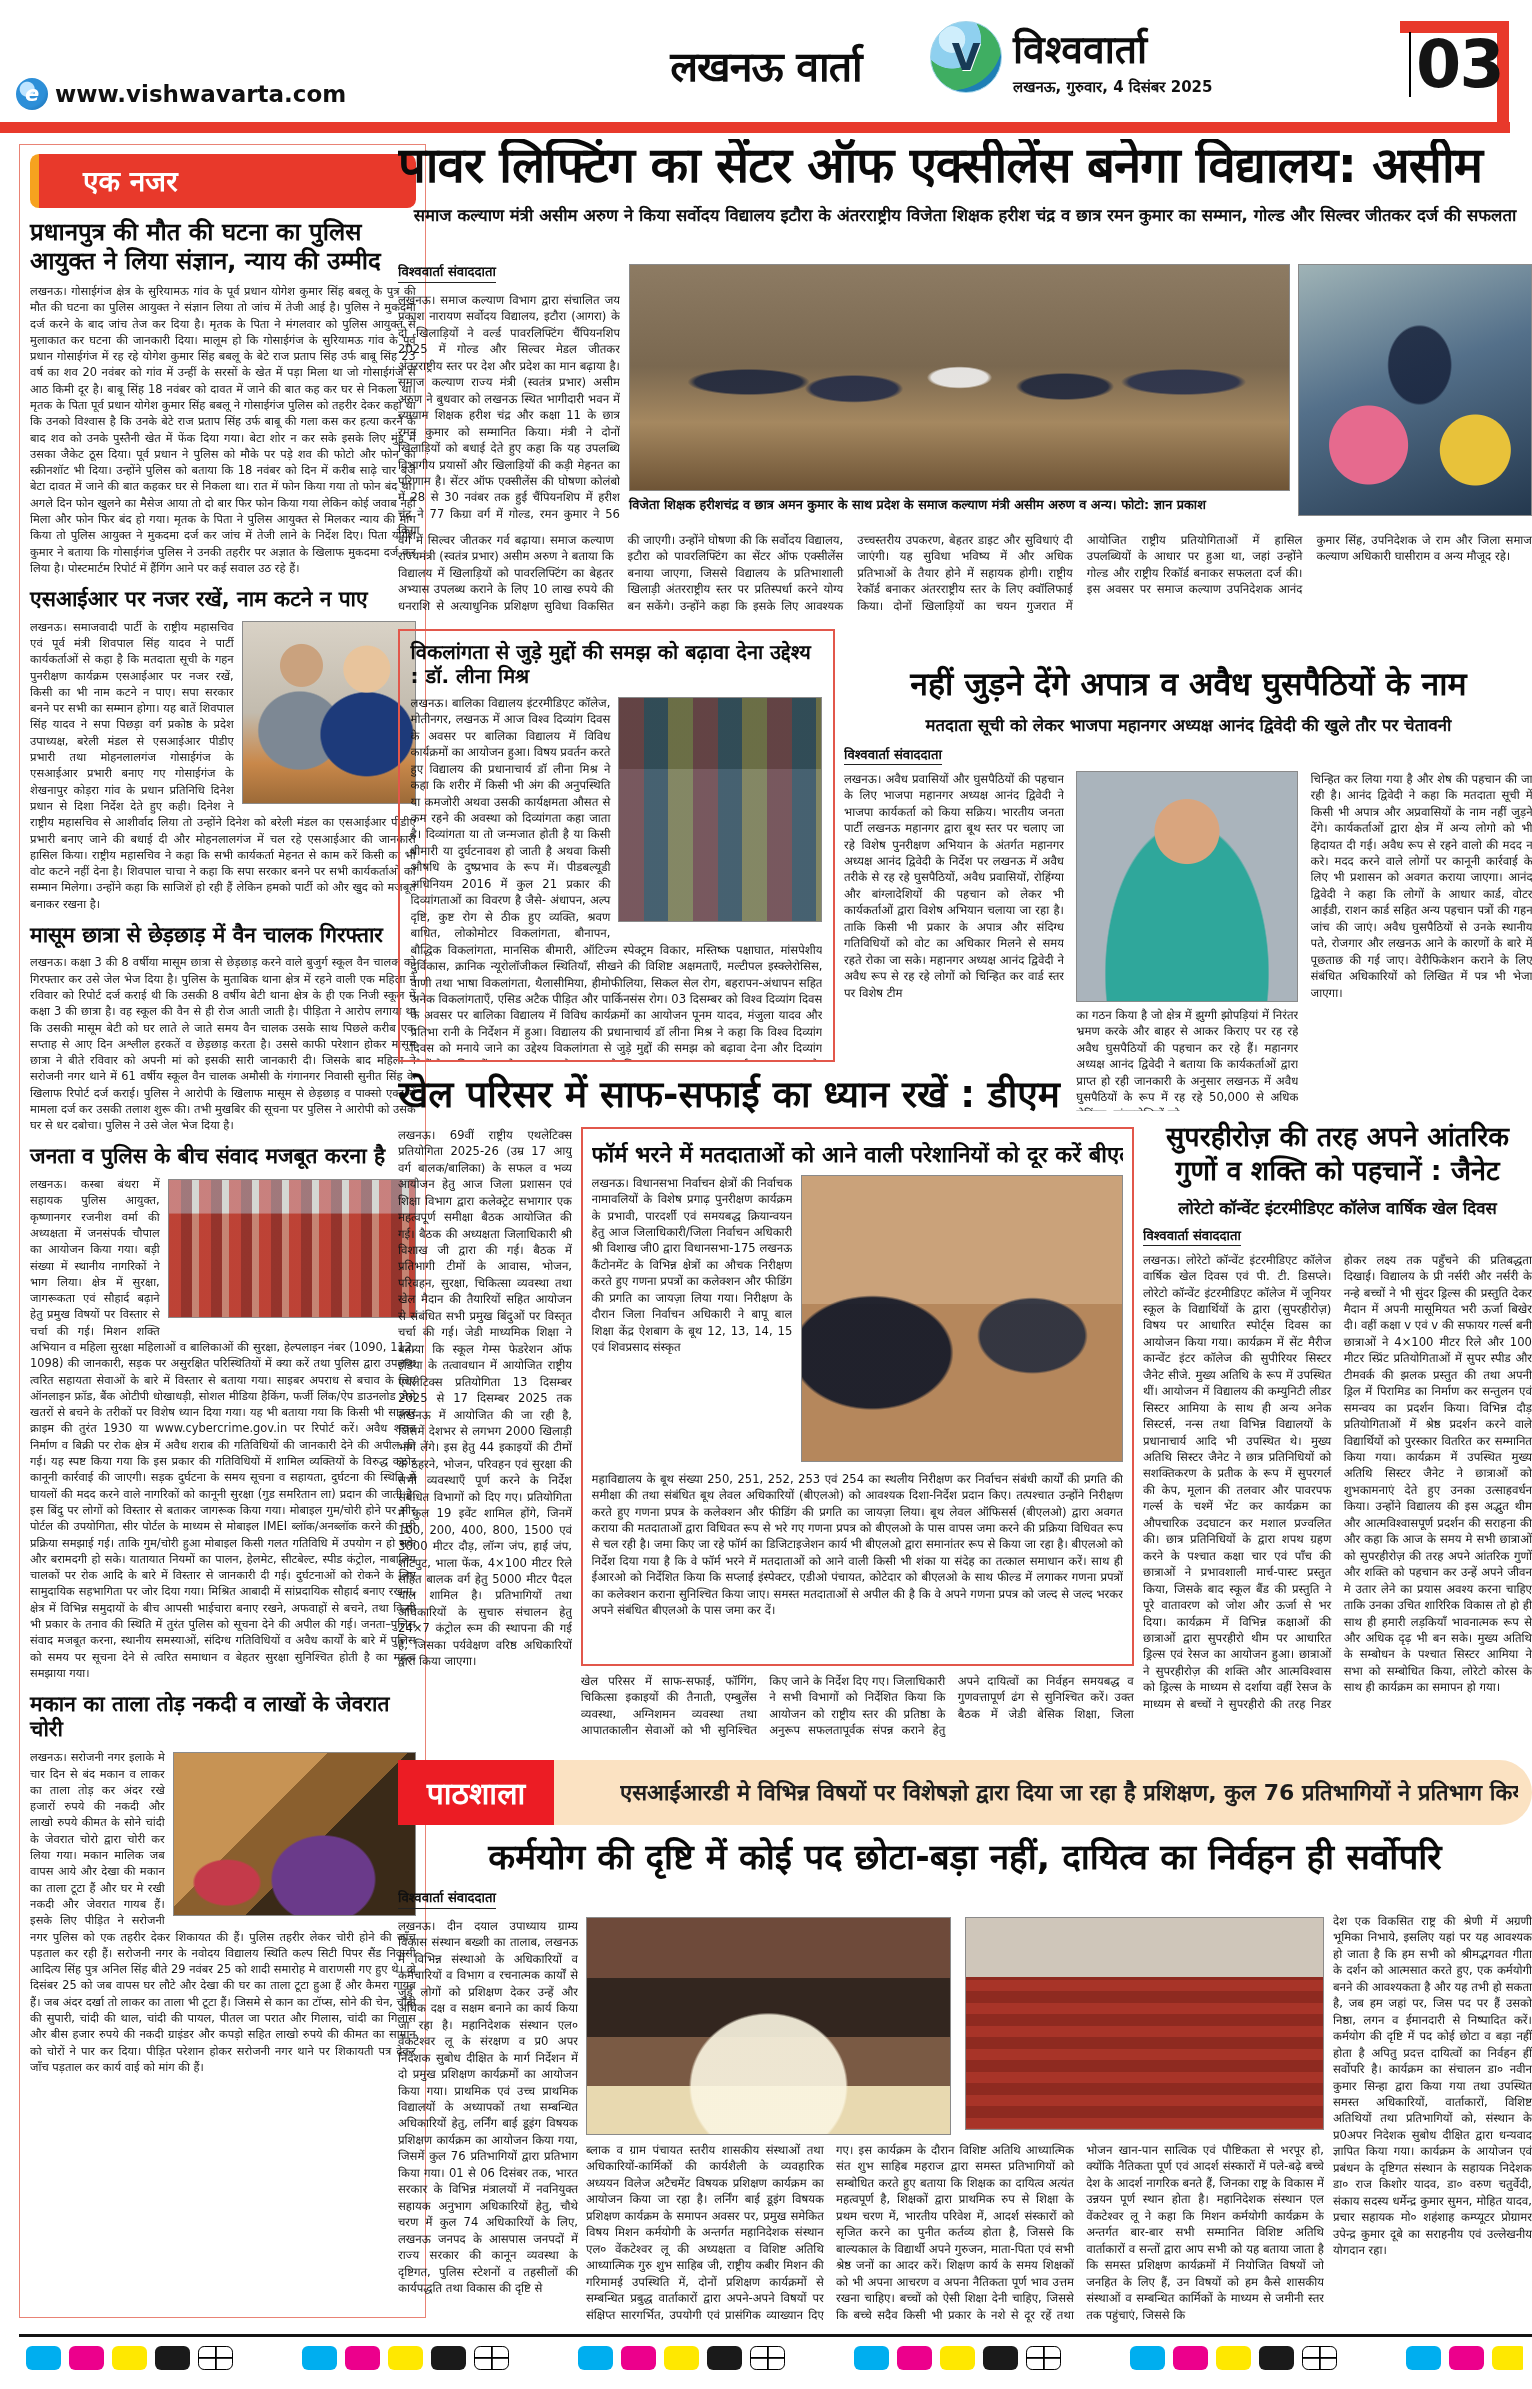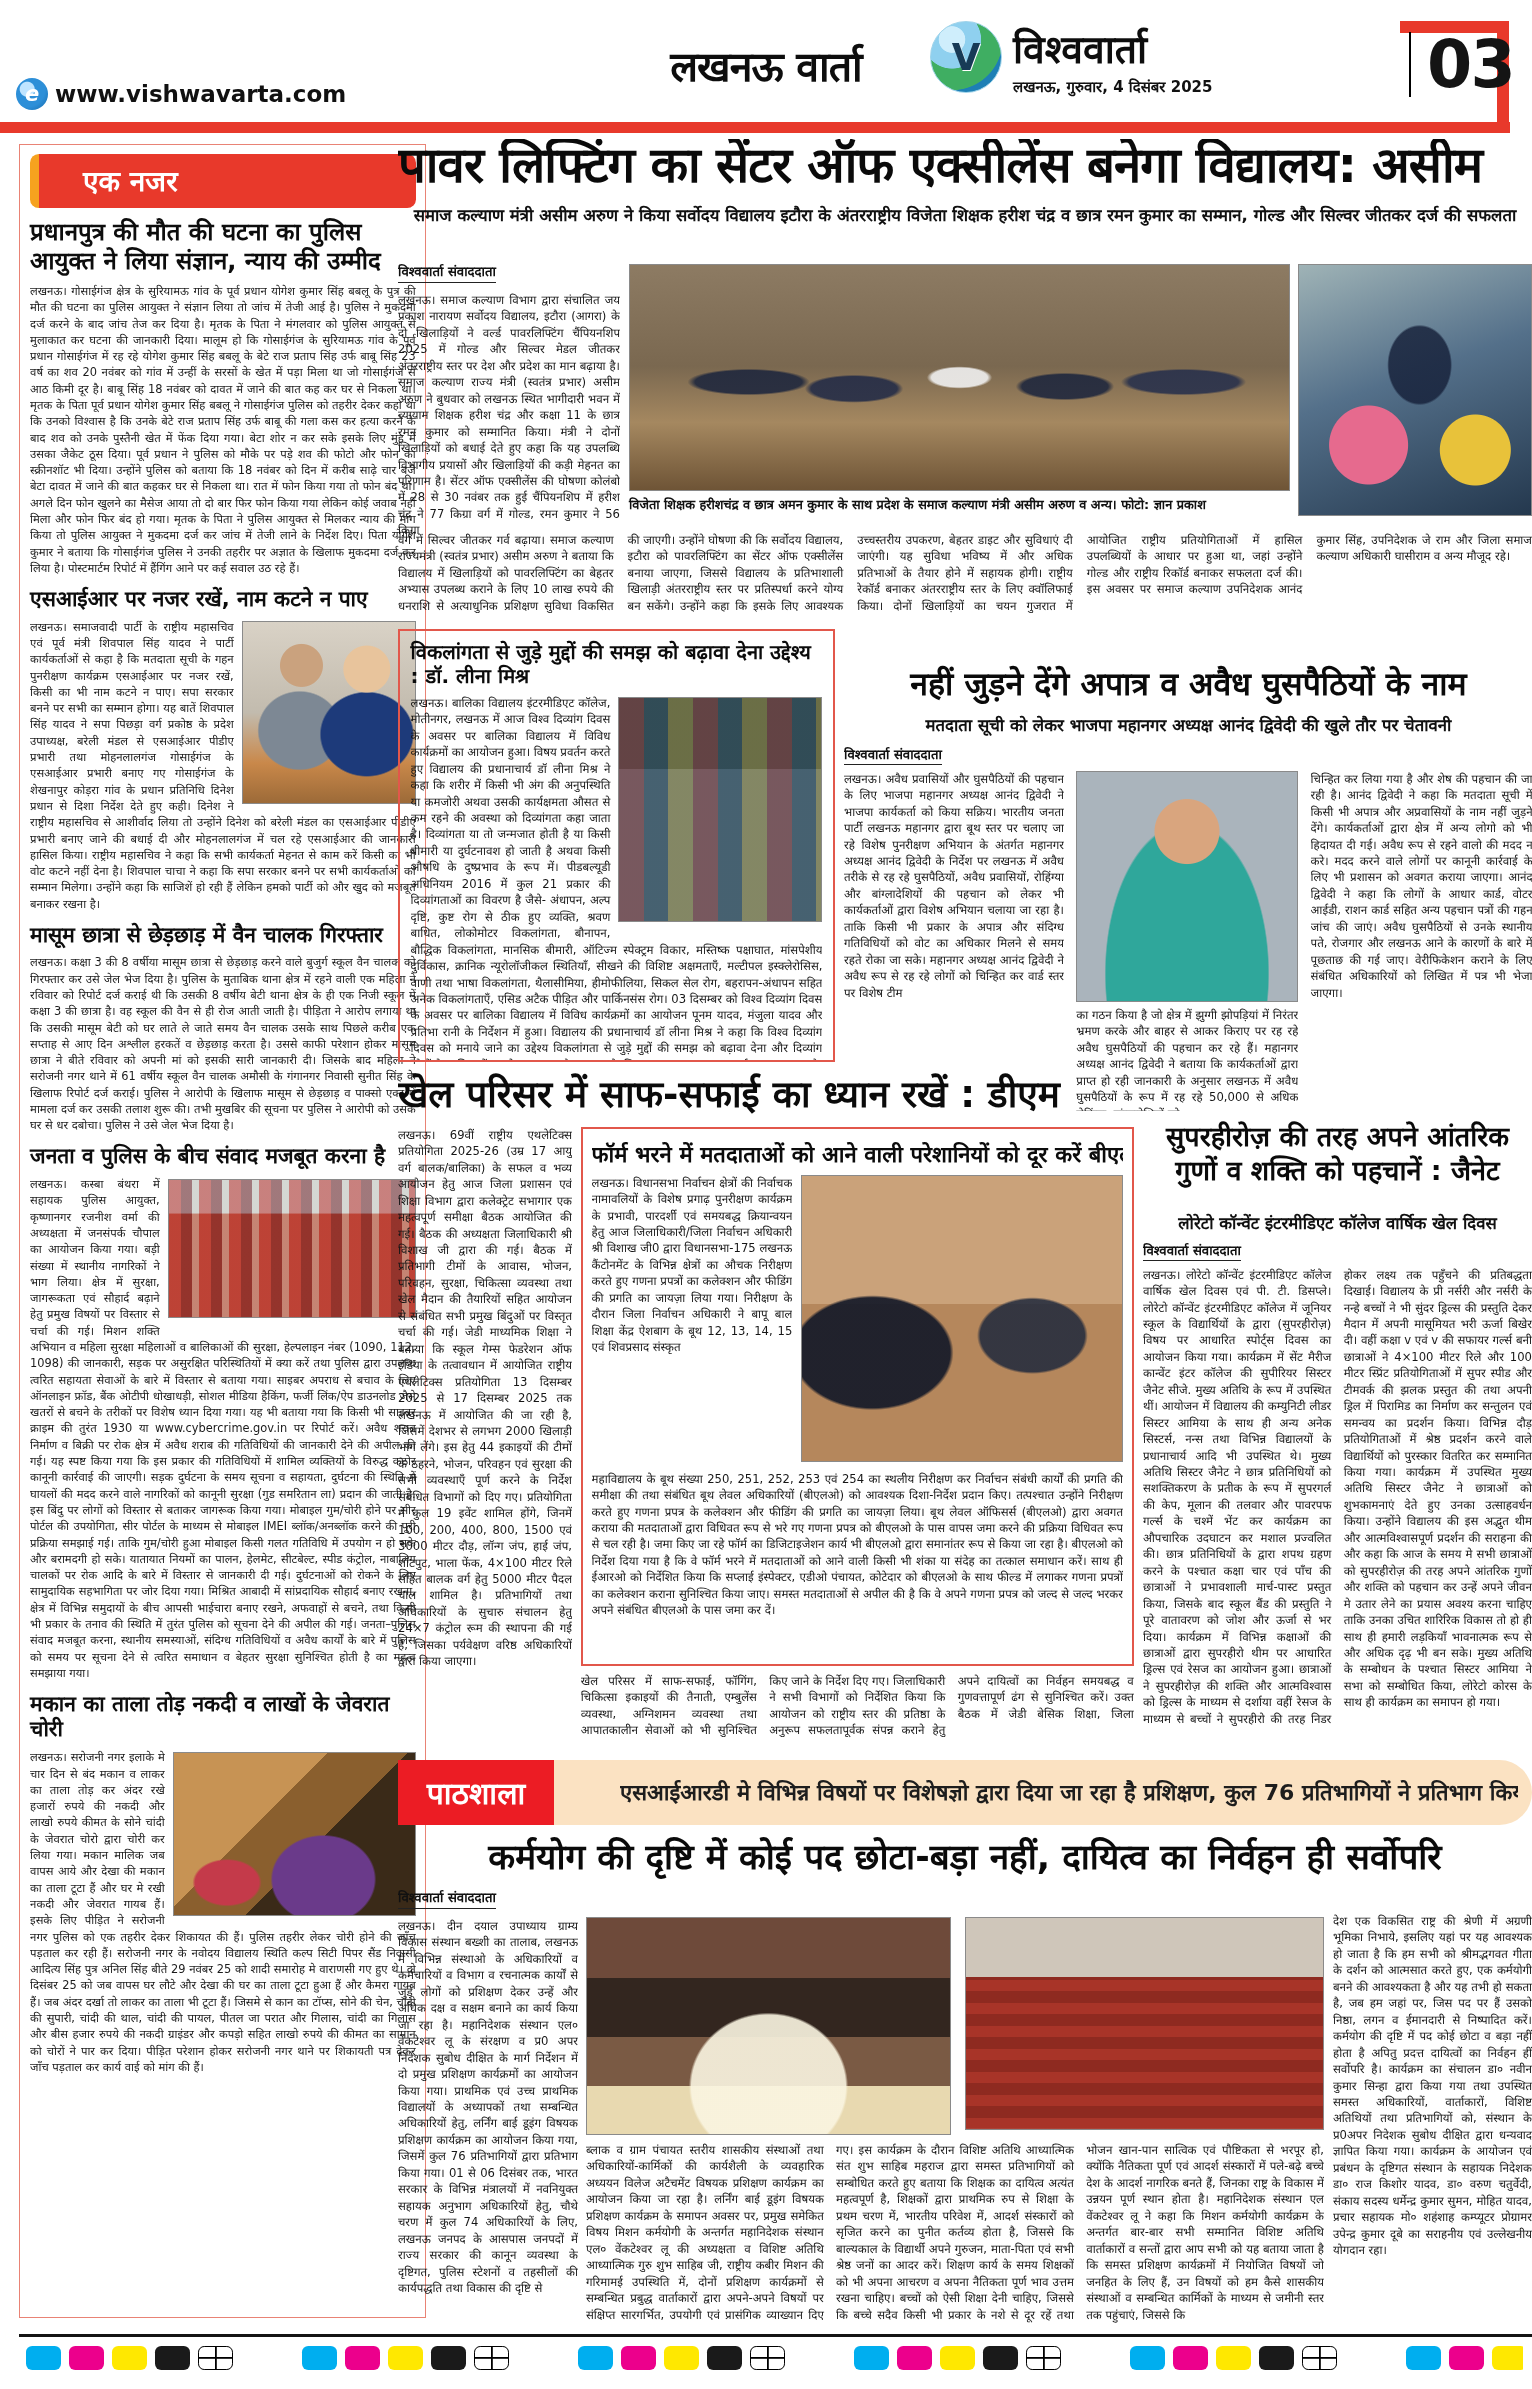--- a/index.html
+++ b/index.html
@@ -9,21 +9,21 @@
   
   .site{display:flex;align-items:center;gap:7px;}
   .ie-icon{width:32px;height:32px;border-radius:50%;background:radial-gradient(circle at 35% 35%,#bfe4ff 0 7px,#2d8fd8 8px 60%,#1266a8 100%);color:#fff;font-weight:800;font-style:italic;font-size:21px;display:flex;align-items:center;justify-content:center;}
   .site-text{font-size:23px;font-weight:800;color:#111;}
   .paper-title{font-size:41px;font-weight:800;color:#0d0d0d;text-align:center;letter-spacing:-0.9px;}
   .logo-circle{width:70px;height:70px;border-radius:50%;background:radial-gradient(circle at 30% 25%,#cfeefc 0 18%,#8fd0ef 19% 40%,#3fae62 41% 70%,#1d7fb5 71% 100%);display:flex;align-items:center;justify-content:center;border:1.8px solid #9fd3ea;}
   .logo-v{font-size:37px;font-weight:800;color:#173a56;text-shadow:0.9px 0.9px 0 #fff;}
   .brand-name{font-size:39px;font-weight:800;color:#0d0d0d;}
   .brand-date{font-size:15px;font-weight:700;color:#111;margin-top:2px;}
   .red{background:#e8392b;}
-  .pageno{font-size:65px;font-weight:700;color:#141414;line-height:1;border-left:2.6px solid #000;padding-left:16px;letter-spacing:-1.8px;}
+  .pageno{font-size:65px;font-weight:700;color:#141414;line-height:1;border-left:2.6px solid #000;padding-left:5px;letter-spacing:-1.8px;}
   
   .photo{border:0.9px solid #8a8a8a;box-sizing:border-box;}
   .byline{font-size:13.2px;font-weight:800;color:#111;display:inline-block;border-bottom:1.8px solid #222;padding-bottom:1.8px;}
   .body-txt{font-size:11.6px;line-height:1.42;text-align:justify;color:#161616;overflow:hidden;}
   .caption{font-size:12.8px;font-weight:700;color:#111;line-height:1.25;}
   .cols2{column-count:2;column-gap:12.3px;}
   .cols3{column-count:3;column-gap:12.3px;}
   .cols5{column-count:5;column-gap:14px;}
   
   .rail{left:19.4px;top:144px;width:407px;height:2174px;border:1.8px solid #e98375;box-sizing:border-box;padding:8.8px 9.7px;overflow:hidden;}
@@ -209,21 +209,21 @@
           </div>
           <div class="body-txt" style="margin-top:7px;height:173px;">महाविद्यालय के बूथ संख्या 250, 251, 252, 253 एवं 254 का स्थलीय निरीक्षण कर निर्वाचन संबंधी कार्यों की प्रगति की समीक्षा की तथा संबंधित बूथ लेवल अधिकारियों (बीएलओ) को आवश्यक दिशा-निर्देश प्रदान किए। तत्पश्चात उन्होंने निरीक्षण करते हुए गणना प्रपत्र के कलेक्शन और फीडिंग की प्रगति का जायज़ा लिया। बूथ लेवल ऑफिसर्स (बीएलओ) द्वारा अवगत कराया की मतदाताओं द्वारा विधिवत रूप से भरे गए गणना प्रपत्र को बीएलओ के पास वापस जमा करने की प्रक्रिया विधिवत रूप से चल रही है। जमा किए जा रहे फॉर्म का डिजिटाइजेशन कार्य भी बीएलओ द्वारा समानांतर रूप से किया जा रहा है। बीएलओ को निर्देश दिया गया है कि वे फॉर्म भरने में मतदाताओं को आने वाली किसी भी शंका या संदेह का तत्काल समाधान करें। साथ ही ईआरओ को निर्देशित किया कि सप्लाई इंस्पेक्टर, एडीओ पंचायत, कोटेदार को बीएलओ के साथ फील्ड में लगाकर गणना प्रपत्रों का कलेक्शन कराना सुनिश्चित किया जाए। समस्त मतदाताओं से अपील की है कि वे अपने गणना प्रपत्र को जल्द से जल्द भरकर अपने संबंधित बीएलओ के पास जमा कर दें।</div>
         </div>
         <div class="body-txt cols3" style="margin-top:7px;width:553px;height:78px;">खेल परिसर में साफ-सफाई, फॉगिंग, चिकित्सा इकाइयों की तैनाती, एम्बुलेंस व्यवस्था, अग्निशमन व्यवस्था तथा आपातकालीन सेवाओं को भी सुनिश्चित किए जाने के निर्देश दिए गए। जिलाधिकारी ने सभी विभागों को निर्देशित किया कि आयोजन को राष्ट्रीय स्तर की प्रतिष्ठा के अनुरूप सफलतापूर्वक संपन्न कराने हेतु अपने दायित्वों का निर्वहन समयबद्ध व गुणवत्तापूर्ण ढंग से सुनिश्चित करें। उक्त बैठक में जेडी बेसिक शिक्षा, जिला विद्यालय निरीक्षक सहित अन्य विभागीय अधिकारी उपस्थित रहे।</div>
       </div>
     </div>
   </div>
 
   <div class="abs" style="left:1143px;top:1120px;width:389px;height:631px;overflow:hidden;">
     <div class="h-super">सुपरहीरोज़ की तरह अपने आंतरिक गुणों व शक्ति को पहचानें : जैनेट</div>
-    <div class="h-sub" style="margin-top:23px;white-space:normal;">लोरेटो कॉन्वेंट इंटरमीडिएट कॉलेज वार्षिक खेल दिवस</div>
+    <div class="h-sub" style="margin-top:8px;white-space:normal;">लोरेटो कॉन्वेंट इंटरमीडिएट कॉलेज वार्षिक खेल दिवस</div>
     <div style="margin:7px 0 5.3px 0;"><span class="byline">विश्ववार्ता संवाददाता</span></div>
     <div class="body-txt cols2" style="height:493px;">लखनऊ। लोरेटो कॉन्वेंट इंटरमीडिएट कॉलेज वार्षिक खेल दिवस एवं पी. टी. डिसप्ले। लोरेटो कॉन्वेंट इंटरमीडिएट कॉलेज में जूनियर स्कूल के विद्यार्थियों के द्वारा (सुपरहीरोज़) विषय पर आधारित स्पोर्ट्स दिवस का आयोजन किया गया। कार्यक्रम में सेंट मैरीज कान्वेंट इंटर कॉलेज की सुपीरियर सिस्टर जैनेट सीजे. मुख्य अतिथि के रूप में उपस्थित थीं। आयोजन में विद्यालय की कम्युनिटी लीडर सिस्टर आमिया के साथ ही अन्य अनेक सिस्टर्स, नन्स तथा विभिन्न विद्यालयों के प्रधानाचार्य आदि भी उपस्थित थे। मुख्य अतिथि सिस्टर जैनेट ने छात्र प्रतिनिधियों को सशक्तिकरण के प्रतीक के रूप में सुपरगर्ल की केप, मूलान की तलवार और पावरपफ गर्ल्स के चश्में भेंट कर कार्यक्रम का औपचारिक उदघाटन कर मशाल प्रज्वलित की। छात्र प्रतिनिधियों के द्वारा शपथ ग्रहण करने के पश्चात कक्षा चार एवं पाँच की छात्राओं ने प्रभावशाली मार्च-पास्ट प्रस्तुत किया, जिसके बाद स्कूल बैंड की प्रस्तुति ने पूरे वातावरण को जोश और ऊर्जा से भर दिया। कार्यक्रम में विभिन्न कक्षाओं की छात्राओं द्वारा सुपरहीरो थीम पर आधारित ड्रिल्स एवं रेसज का आयोजन हुआ। छात्राओं ने सुपरहीरोज़ की शक्ति और आत्मविश्वास को ड्रिल्स के माध्यम से दर्शाया वहीं रेसज के माध्यम से बच्चों ने सुपरहीरो की तरह निडर होकर लक्ष्य तक पहुँचने की प्रतिबद्धता दिखाई। विद्यालय के प्री नर्सरी और नर्सरी के नन्हे बच्चों ने भी सुंदर ड्रिल्स की प्रस्तुति देकर मैदान में अपनी मासूमियत भरी ऊर्जा बिखेर दी। वहीं कक्षा v एवं v की सफायर गर्ल्स बनी छात्राओं ने 4×100 मीटर रिले और 100 मीटर स्प्रिंट प्रतियोगिताओं में सुपर स्पीड और टीमवर्क की झलक प्रस्तुत की तथा अपनी ड्रिल में पिरामिड का निर्माण कर सन्तुलन एवं समन्वय का प्रदर्शन किया। विभिन्न दौड़ प्रतियोगिताओं में श्रेष्ठ प्रदर्शन करने वाले विद्यार्थियों को पुरस्कार वितरित कर सम्मानित किया गया। कार्यक्रम में उपस्थित मुख्य अतिथि सिस्टर जैनेट ने छात्राओं को शुभकामनाएं देते हुए उनका उत्साहवर्धन किया। उन्होंने विद्यालय की इस अद्भुत थीम और आत्मविश्वासपूर्ण प्रदर्शन की सराहना की और कहा कि आज के समय मे सभी छात्राओं को सुपरहीरोज़ की तरह अपने आंतरिक गुणों और शक्ति को पहचान कर उन्हें अपने जीवन मे उतार लेने का प्रयास अवश्य करना चाहिए ताकि उनका उचित शारिरिक विकास तो हो ही साथ ही हमारी लड़कियाँ भावनात्मक रूप से और अधिक दृढ़ भी बन सके। मुख्य अतिथि के सम्बोधन के पश्चात सिस्टर आमिया ने सभा को सम्बोधित किया, लोरेटो कोरस के साथ ही कार्यक्रम का समापन हो गया।</div>
   </div>
 
   <div class="abs path-strip" style="left:398px;top:1760px;width:1134px;height:65px;">
     <div class="abs path-label" style="left:0;top:0;width:156px;height:65px;">पाठशाला</div>
     <div class="abs path-text" style="left:222px;top:0;width:898px;height:65px;">एसआईआरडी मे विभिन्न विषयों पर विशेषज्ञो द्वारा दिया जा रहा है प्रशिक्षण, कुल 76 प्रतिभागियों ने प्रतिभाग किया</div>
   </div>
 
   <div class="abs" style="left:398px;top:1832px;width:1134px;height:504px;overflow:hidden;">

